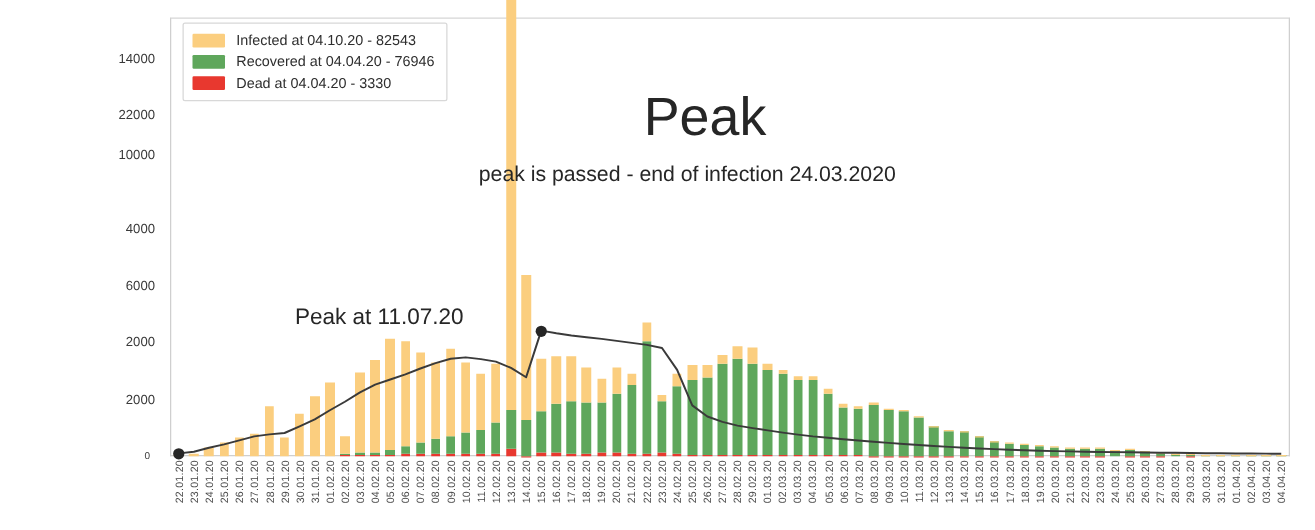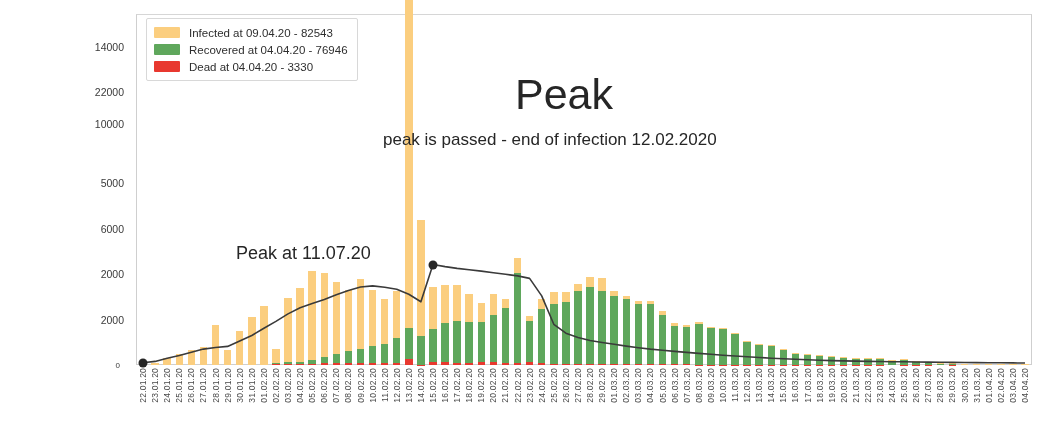--- a/index.html
+++ b/index.html
@@ -86,21 +86,21 @@
 <body>
 
 <div id="root">
 
 
   <div id="yaxis">
       <div class="ylab zero" style="top: 365px;">0</div>
       <div class="ylab" style="top: 319.545px;">2000</div>
       <div class="ylab" style="top: 274.091px;">2000</div>
       <div class="ylab" style="top: 228.636px;">6000</div>
-      <div class="ylab" style="top: 183.182px;">5000</div>
+      <div class="ylab" style="top: 183.182px;">4000</div>
       <div class="ylab" style="top: 124px;">10000</div>
       <div class="ylab" style="top: 92.2727px;">22000</div>
       <div class="ylab" style="top: 46.8182px;">14000</div>
     </div>
 
   <div id="plot-frame"></div>
 
   <div id="plot-area">
     <div id="bars-layer">
         <div class="bar-col" title="22.01.20" style="left: 2.29541px; width: 7.49027px; height: 2.27273px;">
@@ -529,29 +529,29 @@
       <div class="xlab" style="left: 834.635px;">31.03.20</div>
       <div class="xlab" style="left: 846.716px;">01.04.20</div>
       <div class="xlab" style="left: 858.797px;">02.04.20</div>
       <div class="xlab" style="left: 870.878px;">03.04.20</div>
       <div class="xlab" style="left: 882.959px;">04.04.20</div>
     </div>
 
   <div id="legend">
     <div class="legend-row">
       <span class="legend-swatch" style="background: rgb(251, 206, 127);"></span>
-      <span class="legend-text">Infected at 09.04.20 - 82543</span>
+      <span class="legend-text">Infected at 04.10.20 - 82543</span>
     </div>
     <div class="legend-row">
       <span class="legend-swatch" style="background: rgb(95, 167, 92);"></span>
       <span class="legend-text">Recovered at 04.04.20 - 76946</span>
     </div>
     <div class="legend-row">
       <span class="legend-swatch" style="background: rgb(232, 56, 47);"></span>
       <span class="legend-text">Dead at 04.04.20 - 3330</span>
     </div>
   </div>
 
   <div id="ann-china">Peak</div>
-  <div id="ann-peak-passed">peak is passed - end of infection 12.02.2020</div>
+  <div id="ann-peak-passed">peak is passed - end of infection 24.03.2020</div>
   <div id="ann-peak">Peak at 11.07.20</div>
 
 </div>
 
 </body></html>

